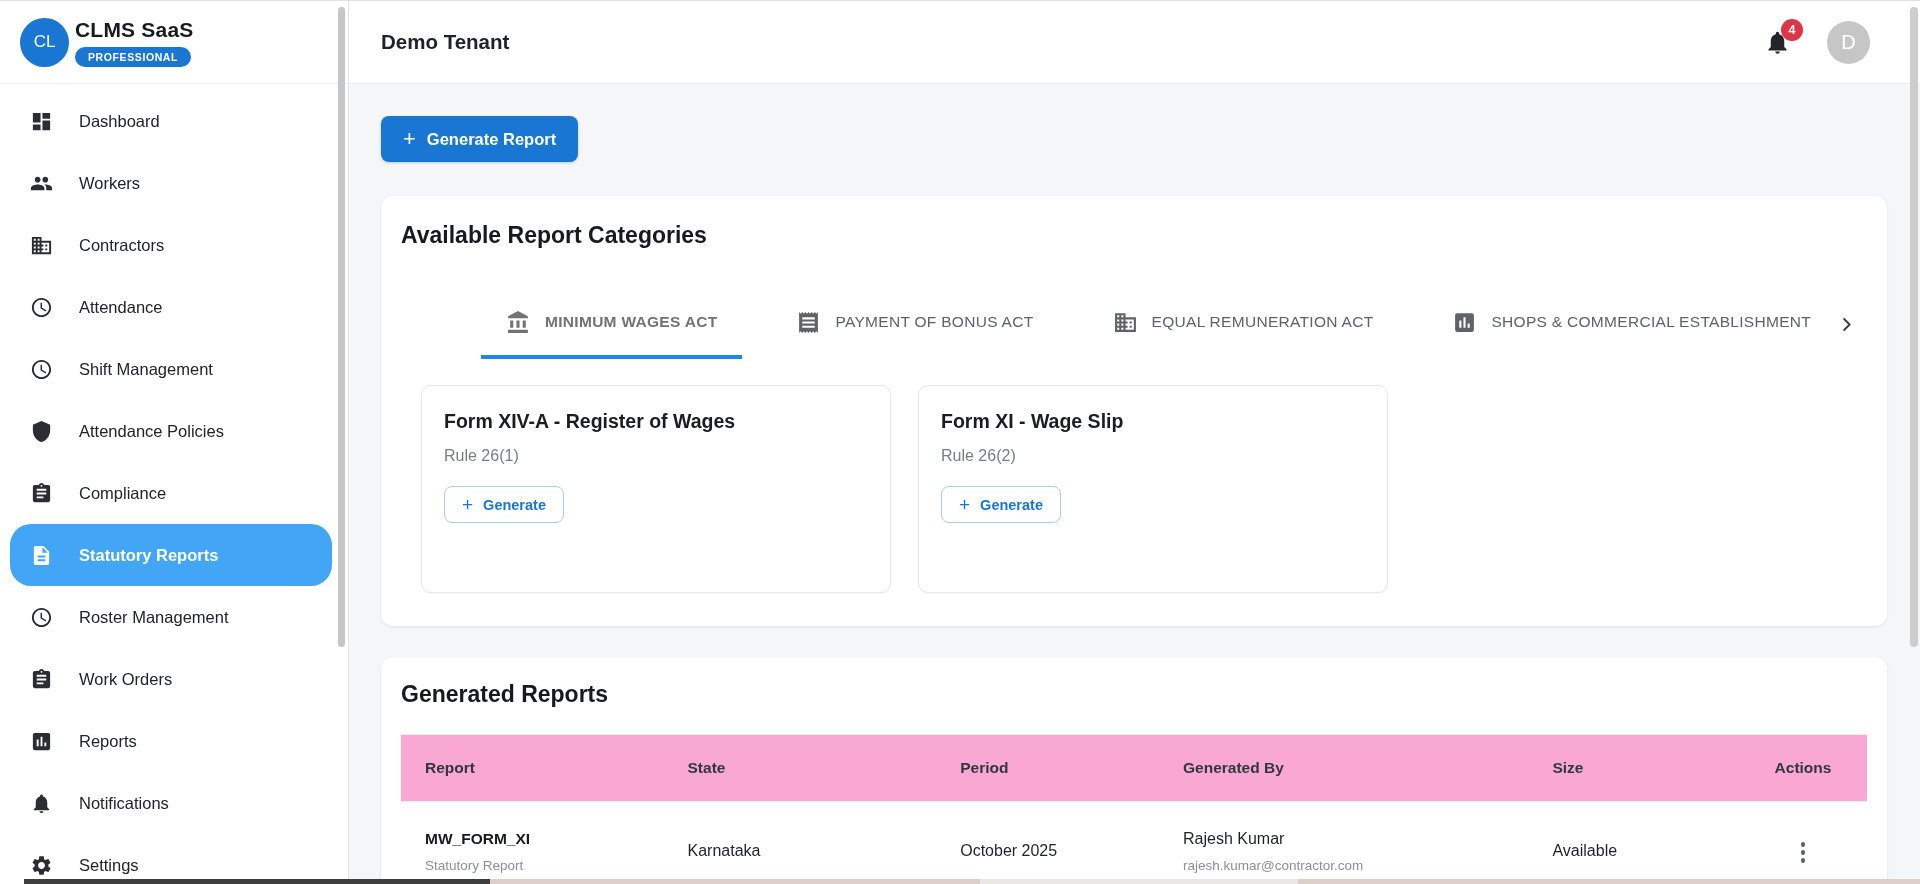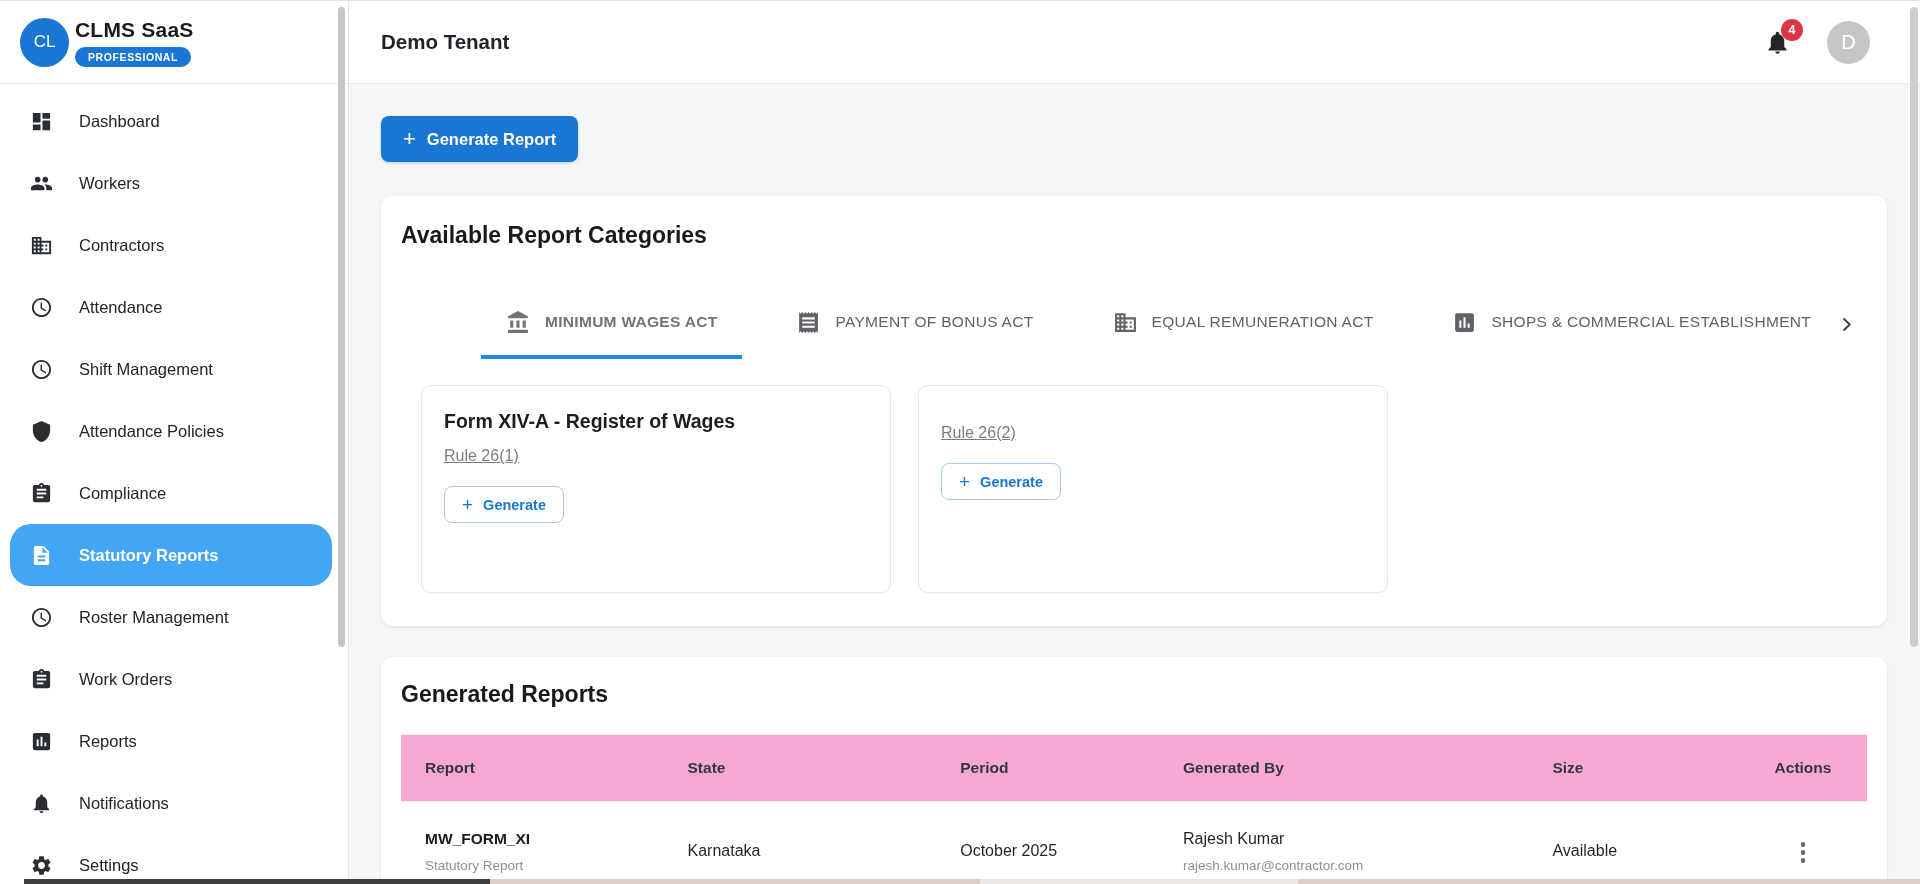--- a/index.html
+++ b/index.html
@@ -48,21 +48,21 @@
   .tab { display:flex; align-items:center; gap:14px; padding:0 25px; height:70px; border-bottom:4px solid transparent; color:#5f6368; font-size:15.5px; font-weight:500; letter-spacing:.3px; white-space:nowrap; cursor:pointer; flex-shrink:0; }
   .tab svg { width:25px; height:25px; flex-shrink:0; }
   .tab.active { color:#737373; border-bottom-color:#1e88e5; font-weight:600; }
   .tab-scroll-btn { width:42px; display:flex; align-items:center; justify-content:center; color:#3c4043; cursor:pointer; background:#fff; flex-shrink:0; }
   .tab-scroll-btn svg { width:19px; height:19px; }
 
   
   .forms-row { display:flex; gap:27px; margin-top:26px; padding:0 20px; }
   .form-card { width:470px; height:208px; border:1px solid #e7e8ea; border-radius:10px; background:#fff; box-shadow:0 1px 2px rgba(0,0,0,.04); padding:24px 22px; }
   .form-title { font-size:19.5px; font-weight:700; color:#1b1d20; }
-  .form-sub { font-size:16px; color:#797e85; margin-top:14px;text-decoration:underline; }
+  .form-sub { font-size:16px; color:#797e85; margin-top:14px; }
   .btn-outline { display:flex; align-items:center; gap:10px; margin-top:21px; background:#fff; color:#1976d2; border:1px solid #a8cdf0; border-radius:8px; height:37px; padding:0 17px; font-size:14.5px; font-weight:600; font-family:inherit; cursor:pointer; width:max-content; }
   .btn-outline .plus { font-size:19px; font-weight:400; line-height:1; }
 
   
   .card-generated { margin-top:31px; padding:24px 20px; min-height:230px; }
   .report-table { width:100%; border-collapse:collapse; table-layout:fixed; margin-top:26px; }
   .report-table thead tr { background:#f9a8d4; border-top:1px solid #f0f0f0; border-bottom:1px solid #ededed; }
   .report-table th { text-align:left; font-size:15.5px; font-weight:700; color:#32373d; height:67px; padding:0 8px; }
   .report-table th:first-child, .report-table td:first-child { padding-left:24px; }
   .report-table th:last-child, .report-table td:last-child { text-align:center; padding-right:26px; }
@@ -261,20 +261,21 @@
         <div class="forms-row" id="forms-row">
             <div class="form-card">
     <div class="form-title">Form XIV-A - Register of Wages</div>
     <div class="form-sub">Rule 26(1)</div>
     <button class="btn-outline">
       <span class="plus">+</span>
       <span>Generate</span>
     </button>
             </div>
             <div class="form-card">
+    <div class="form-title">Form XI - Wage Slip</div>
     <div class="form-sub">Rule 26(2)</div>
     <button class="btn-outline">
       <span class="plus">+</span>
       <span>Generate</span>
     </button>
             </div>
           </div>
       </section>
 
       <section class="card card-generated">

